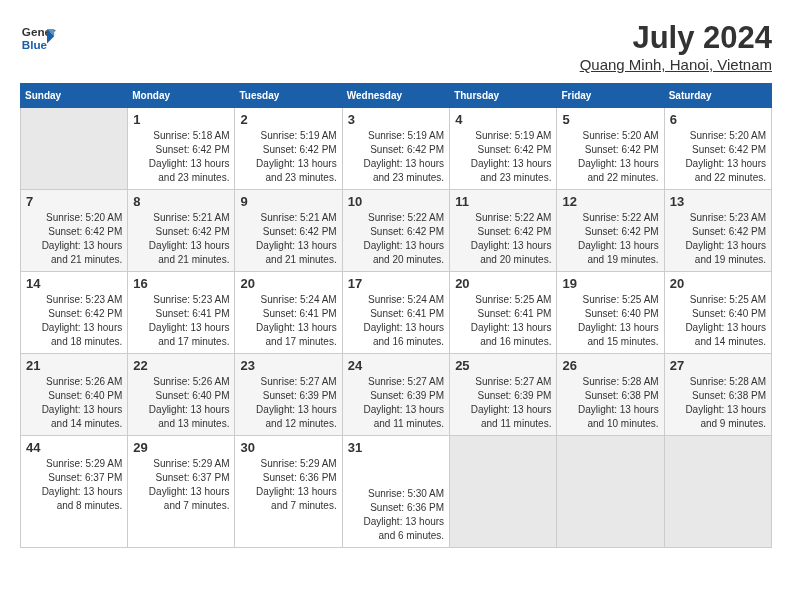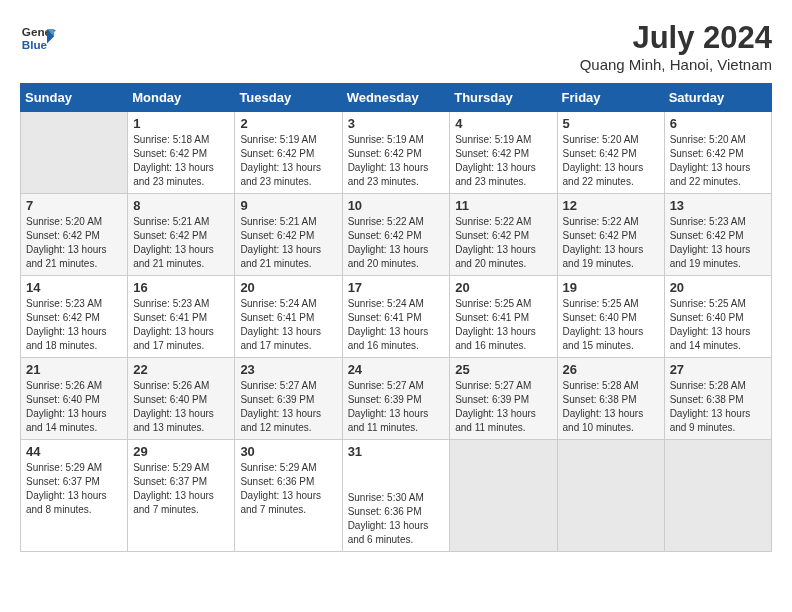--- a/index.html
+++ b/index.html
@@ -29,32 +29,33 @@
       text-align: right;
     }
     .main-title {
       font-size: 31px;
       font-weight: bold;
       color: #333;
     }
     .subtitle {
       font-size: 15px;
       color: #333;
+      text-decoration: underline;
     }
     table {
       width: 100%;
       border-collapse: collapse;
       font-size: 11px;
     }
     thead tr th {
       background-color: #1a5fa8;
       color: #fff;
       padding: 6px 4px;
       text-align: left;
-      font-size: 13px;
+      font-size: 10px;
       font-weight: bold;
       border: 1px solid #1a5fa8;
     }
     tbody tr td {
       border: 1px solid #ccc;
       padding: 4px 5px;
       vertical-align: top;
       width: 108px;
       min-height: 70px;
     }
@@ -68,20 +69,21 @@
       font-size: 13px;
       font-weight: bold;
       color: #333;
       display: block;
       margin-bottom: 2px;
     }
     .day-detail {
       font-size: 10px;
       color: #333;
       line-height: 1.4;
+      text-align: right;
     }
     .empty-cell {
       background-color: #e8e8e8 !important;
     }
   </style>
 </head>
 <body>
 
 <div class="header">
   <div class="logo">

